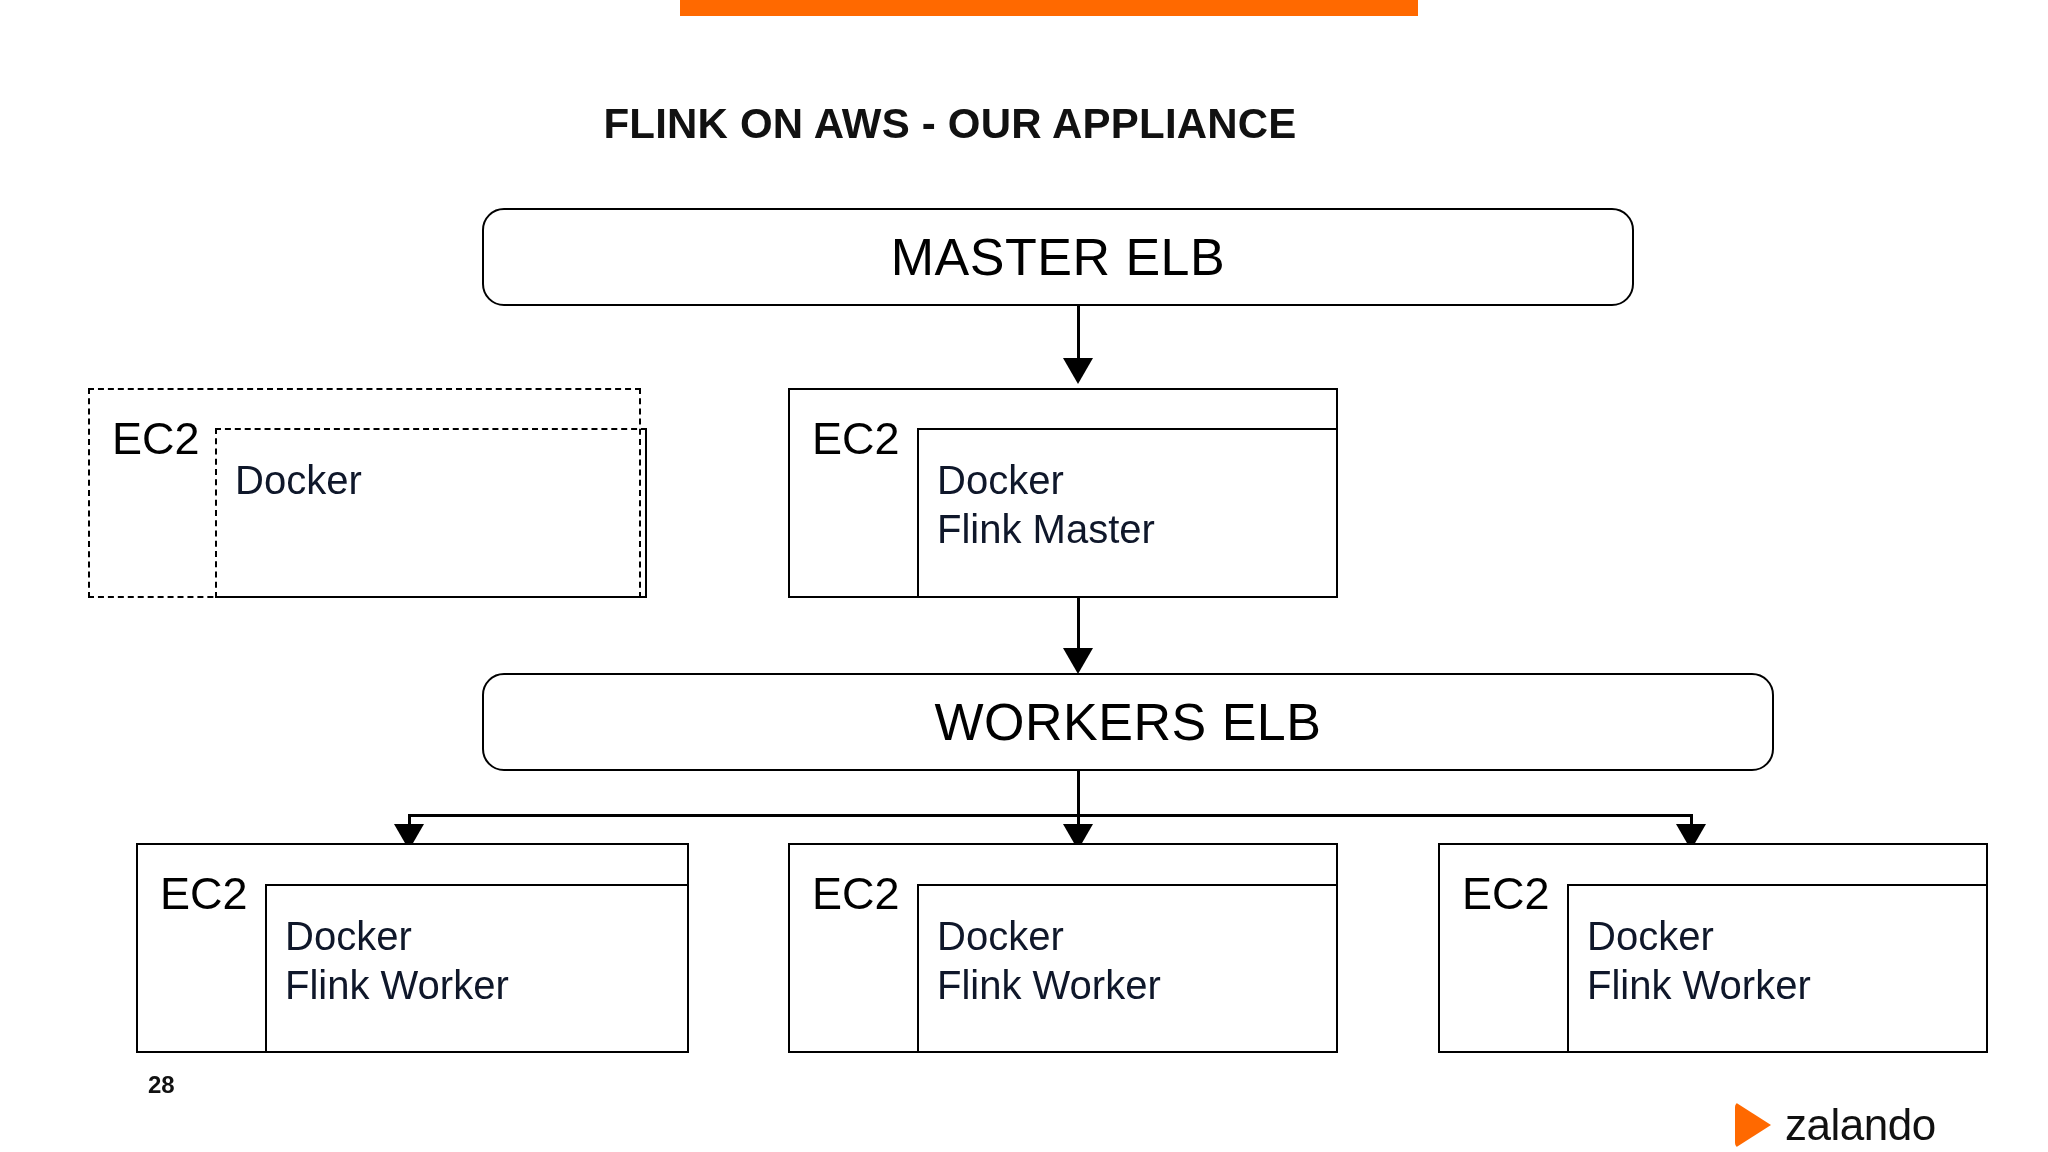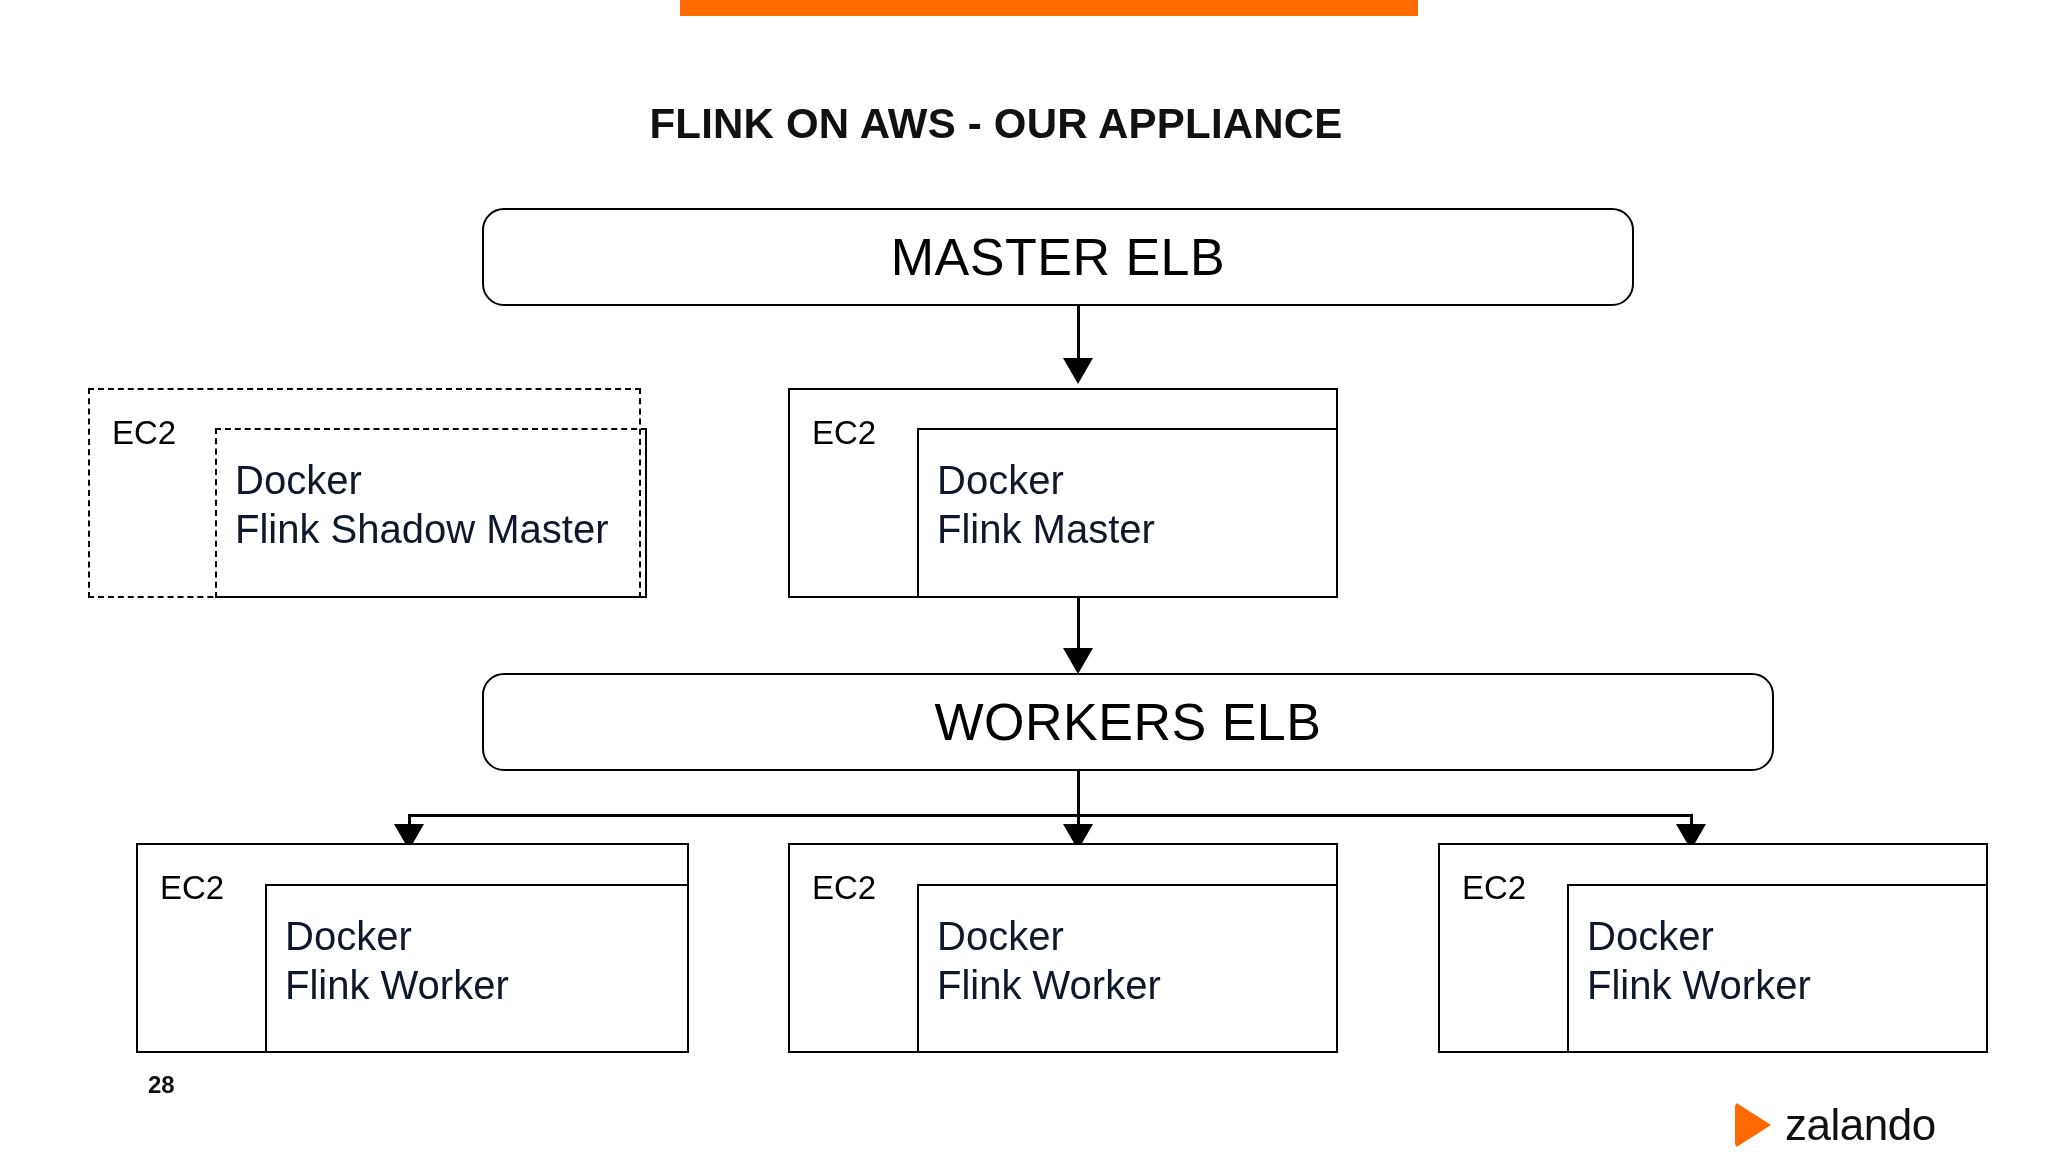--- a/index.html
+++ b/index.html
@@ -30,21 +30,20 @@
   .slide-title {
     position: absolute;
     left: 0;
     top: 100px;
     width: 1900px;
     text-align: center;
     font-size: 42px;
     font-weight: bold;
     letter-spacing: 0.2px;
     color: #111111;
-    padding-left: 46px;
   }
 
   
   .diagram {
     position: absolute;
     left: 0;
     top: 0;
     width: 2048px;
     height: 1152px;
   }
@@ -78,21 +77,21 @@
     border: 2.5px solid #000000;
   }
   .ec2-box.dashed {
     border: 2.5px dashed #000000;
     background: transparent;
   }
   .ec2-label {
     position: absolute;
     left: 22px;
     top: 26px;
-    font-size: 33px;
+    font-size: 45px;
     line-height: 1;
     color: #000000;
     white-space: nowrap;
   }
 
   
   .docker-box {
     position: absolute;
     box-sizing: border-box;
     background: #ffffff;
@@ -181,21 +180,20 @@
   </div>
 
   <div class="v-line" style="left:1077px; top:306px; height:66px;"></div>
   <div class="arrow-head" style="left:1063px; top:358px;"></div>
 
   <div class="ec2-box dashed" style="left:88px; top:388px; width:553px; height:210px;">
     <span class="ec2-label">EC2</span>
   </div>
   <div class="docker-box half-dashed" style="left:215px; top:428px; width:432px; height:170px;">
     <div class="docker-line">Docker</div>
-    <div class="docker-line">Flink Shadow Master</div>
   </div>
 
   <div class="ec2-box" style="left:788px; top:388px; width:550px; height:210px;">
     <span class="ec2-label">EC2</span>
   </div>
   <div class="docker-box" style="left:917px; top:428px; width:421px; height:170px;">
     <div class="docker-line">Docker</div>
     <div class="docker-line">Flink Master</div>
   </div>
 

